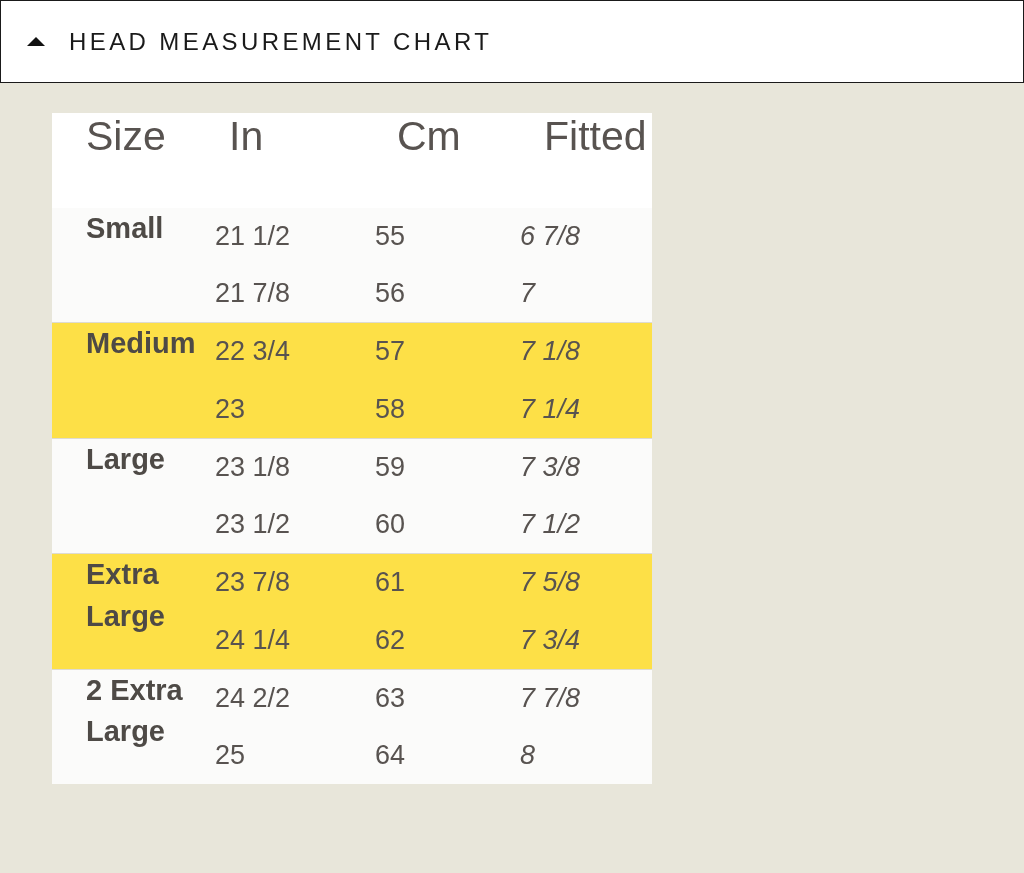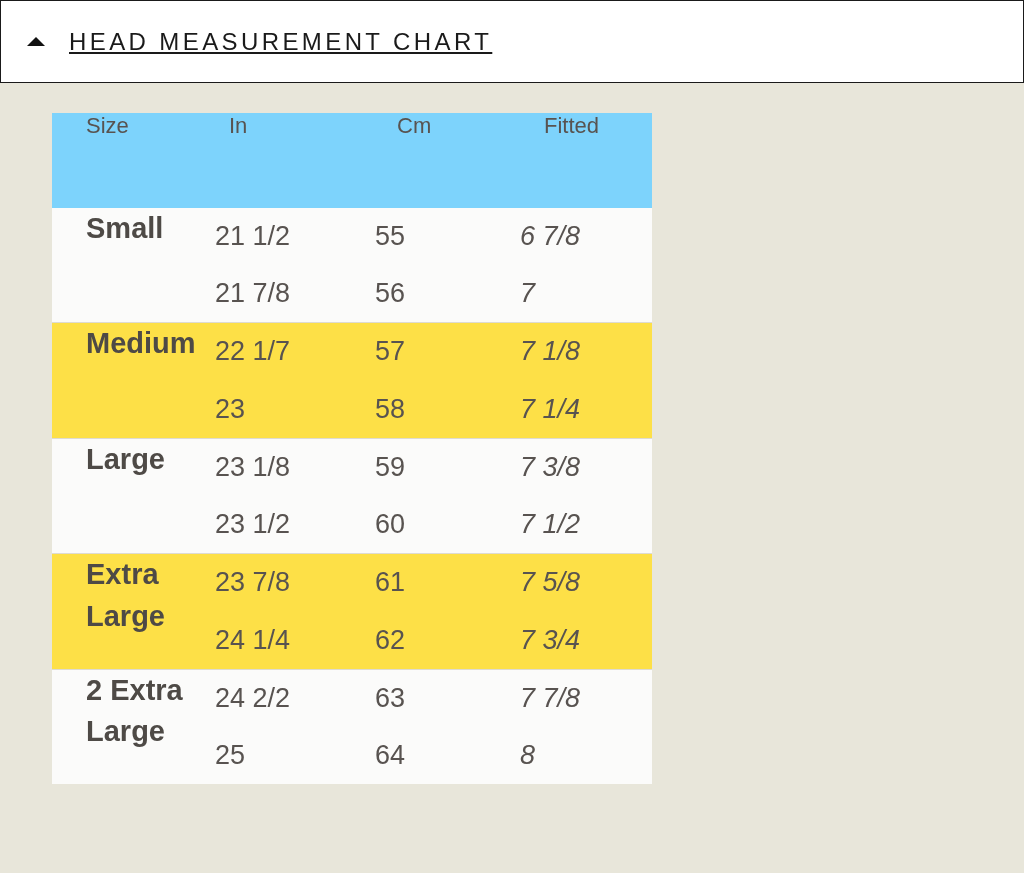--- a/index.html
+++ b/index.html
@@ -42,21 +42,20 @@
     border-bottom: 9px solid #111111;
     margin-right: 24px;
     flex: 0 0 auto;
   }
   .header-title {
     font-size: 24px;
     letter-spacing: 3.4px;
     color: #1a1a1a;
     font-weight: 400;
     white-space: nowrap;
-    text-decoration: underline;
   }
   
   .table-wrap {
     position: absolute;
     left: 52px;
     top: 113px;
     width: 600px;
   }
   table.size-table {
     border-collapse: collapse;
@@ -71,22 +70,22 @@
     color: #585350;
   }
   
   col.c-size   { width: 163px; }
   col.c-in     { width: 160px; }
   col.c-cm     { width: 145px; }
   col.c-fitted { width: 132px; }
 
   thead th {
     height: 95px;
-    background: #7dd3fc;
-    font-size: 22px;
+    background: #ffffff;
+    font-size: 41px;
     font-weight: 400;
     color: #5b5651;
     vertical-align: middle;
   }
   thead th .hlabel { display: block; }
   th.h-size   .hlabel { padding-left: 34px; }
   th.h-in     .hlabel { padding-left: 14px; }
   th.h-cm     .hlabel { padding-left: 22px; }
   th.h-fitted .hlabel { padding-left: 24px; }
 
@@ -167,21 +166,21 @@
             <span class="line">6 7/8</span>
             <span class="line">7</span>
           </td>
         </tr>
 
         <tr class="band-dark">
           <td class="size-cell">
             <span class="sz-line">Medium</span>
           </td>
           <td class="in-cell">
-            <span class="line">22 1/7</span>
+            <span class="line">22 3/4</span>
             <span class="line">23</span>
           </td>
           <td class="cm-cell">
             <span class="line">57</span>
             <span class="line">58</span>
           </td>
           <td class="fitted-cell">
             <span class="line">7 1/8</span>
             <span class="line">7 1/4</span>
           </td>

